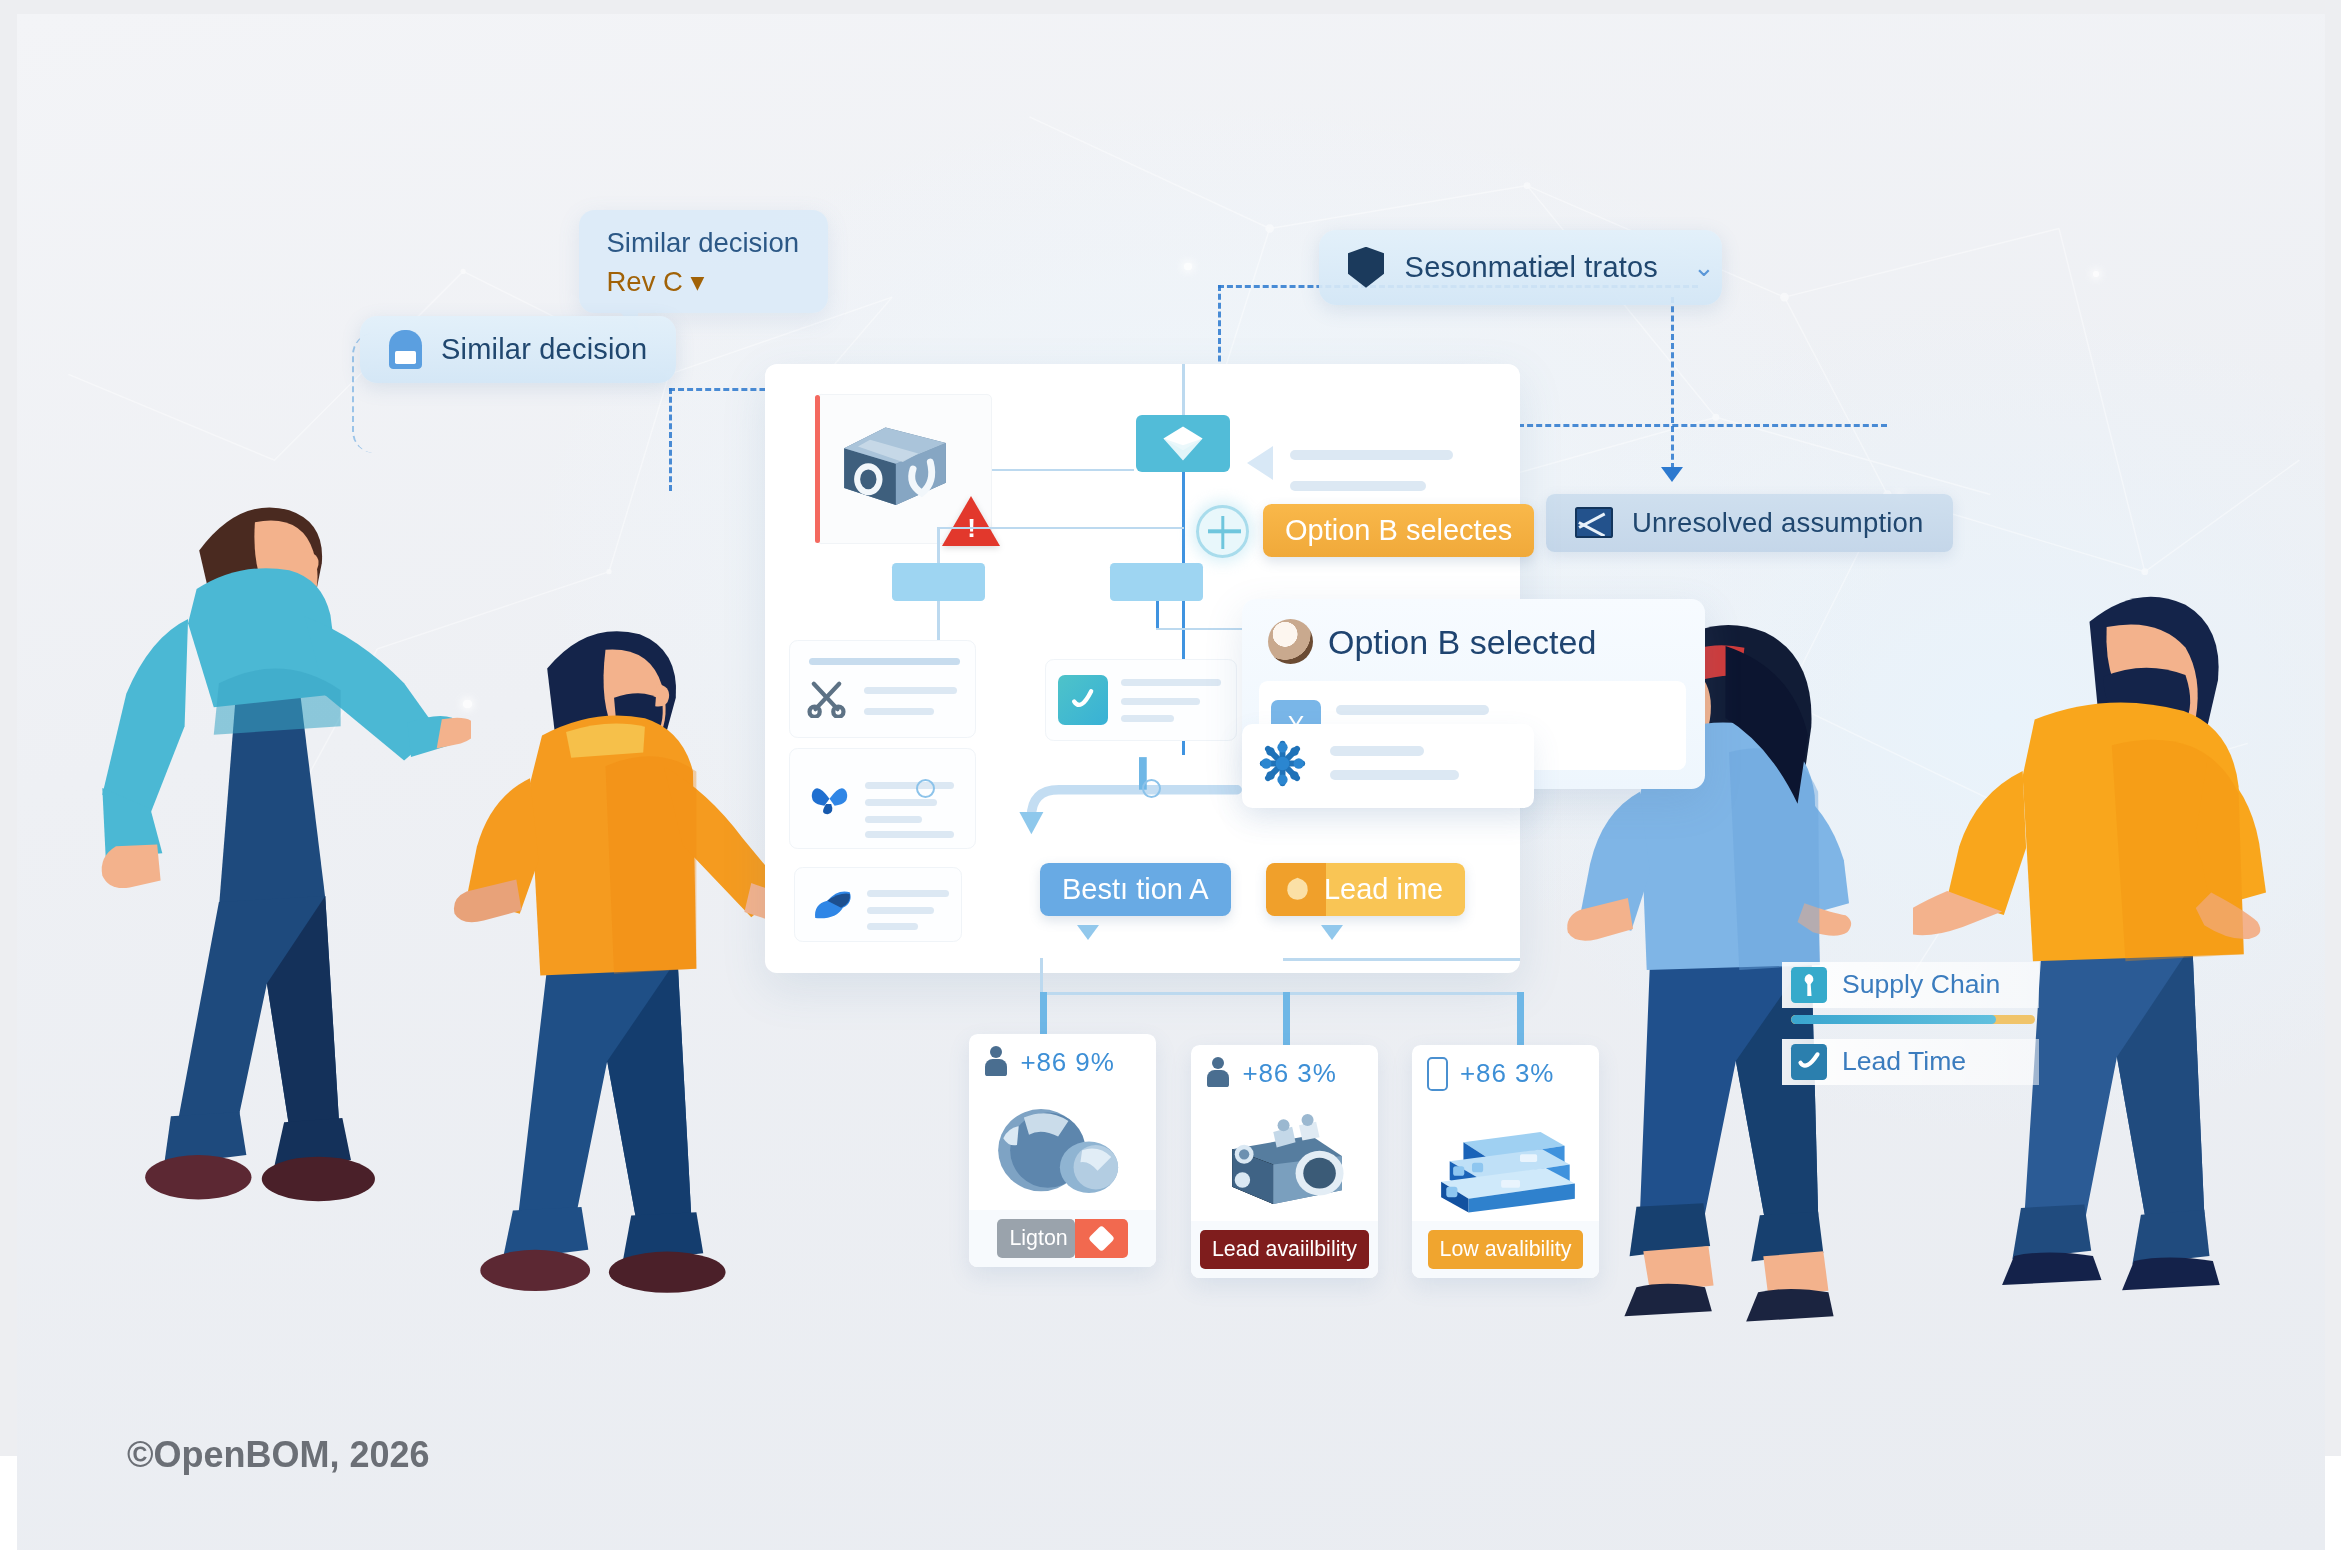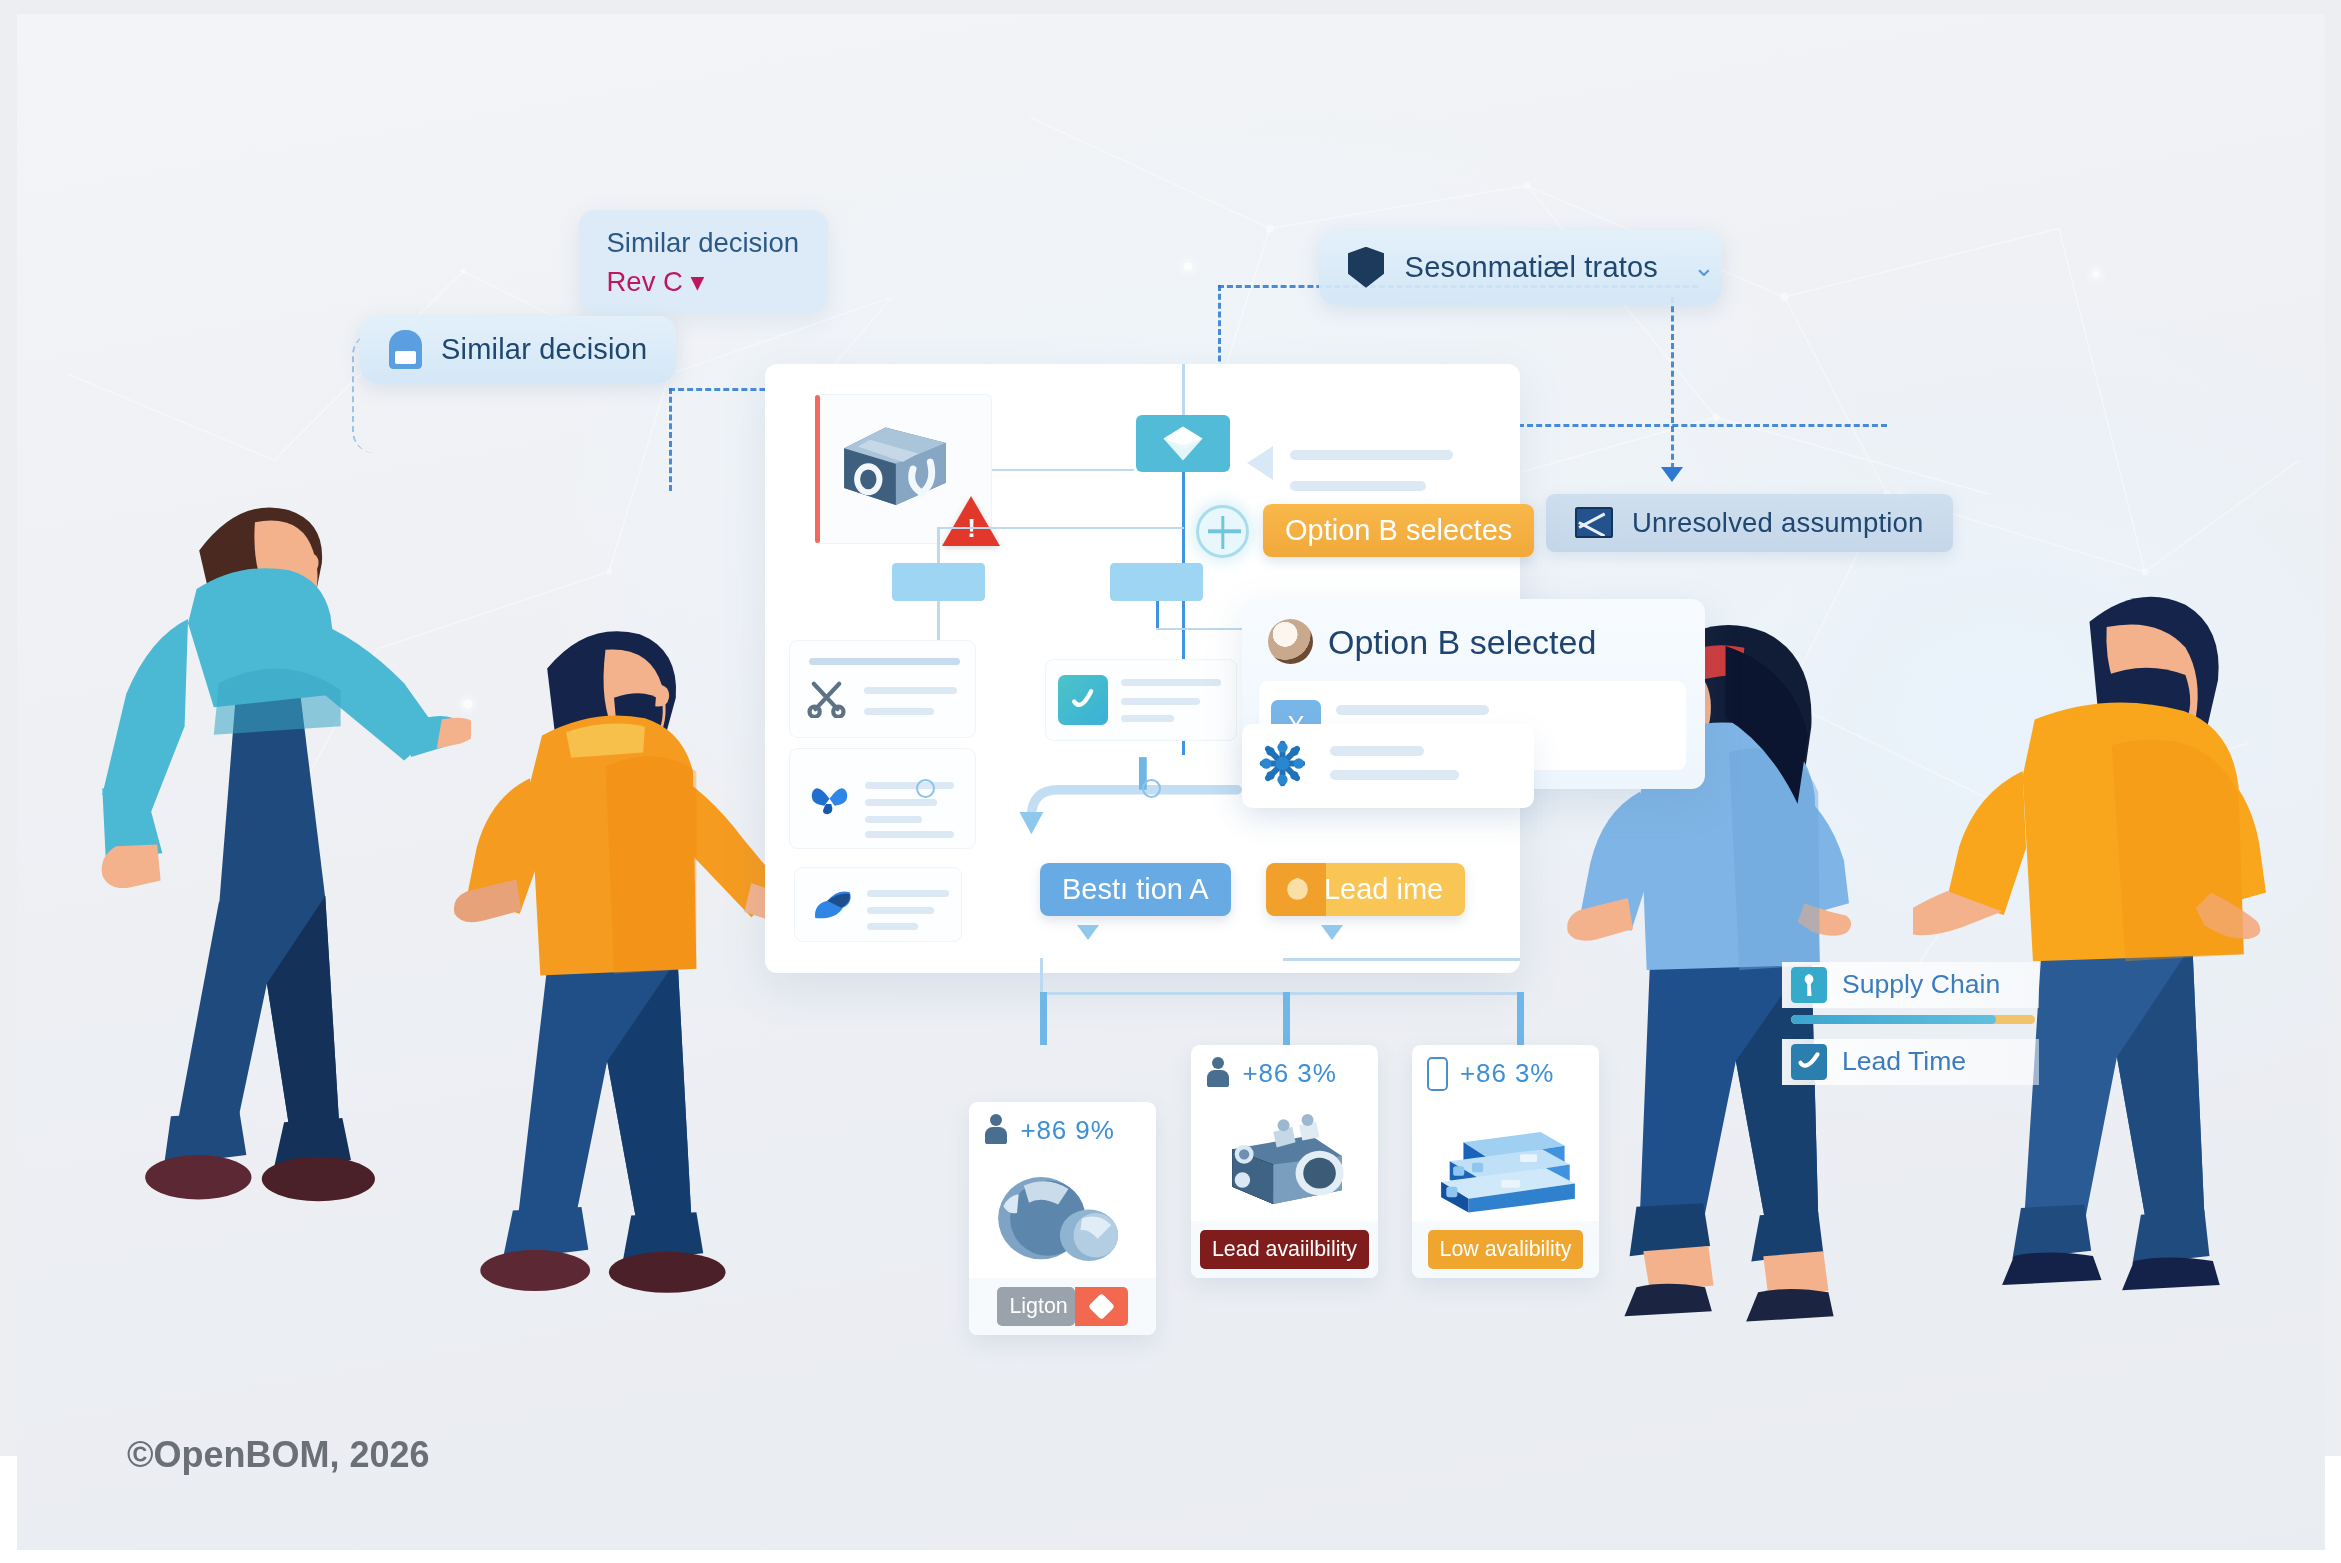--- a/index.html
+++ b/index.html
@@ -67,21 +67,21 @@
   
   #tipRevC {
     position: absolute; left: 562px; top: 196px; width: 249px; height: 103px;
     background: rgba(219,234,247,.92);
     border-radius: 15.4px;
     box-shadow: 0 6.9px 22px rgba(100,140,185,.13);
     padding: 17px 0 0 27.5px;
     color: #2f5d8c;
   }
   #tipRevC .l1 { font-size: 27.5px; line-height: 1.15; color:#2c5886; }
-  #tipRevC .l2 { font-size: 27.5px; margin-top: 6.9px; color:#be185d; }
+  #tipRevC .l2 { font-size: 27.5px; margin-top: 6.9px; color:#a16207; }
   #tipRevC:after {
     content:""; position:absolute; left: 39px; bottom:-19px;
     width:0;height:0; border-left:20.6px solid transparent; border-right:0 solid transparent;
     border-top:22px solid rgba(219,234,247,.92);
   }
 
   
   .doc-ico { width: 33px; height: 39px; border-radius: 15.4px 15.4px 4.3px 4.3px;
              background:#5b9fe0; position: relative; flex:none; }
   .doc-ico:after { content:""; position:absolute; left:6px; bottom:4.3px; width:20.6px; height:13.7px;
@@ -550,21 +550,21 @@
     <div class="sline" style="left:88px;top:46px;width:129px;"></div>
   </div>
 
   <div class="ln lnh" style="left:1023px;top:978px;width:480px;height:3.4px;background:#bcd9ef;"></div>
   <div class="ln lnv" style="left:1023px;top:944px;height:38px;width:3.4px;"></div>
   <div class="ln lnv" style="left:1266px;top:978px;height:53px;width:6.9px;background:#6fb7e6;"></div>
   <div class="ln lnv" style="left:1023px;top:978px;height:53px;width:6.9px;background:#6fb7e6;"></div>
   <div class="ln lnv" style="left:1500px;top:978px;height:53px;width:6.9px;background:#6fb7e6;"></div>
   <div class="ln lnh" style="left:1266px;top:944px;width:237px;height:3.4px;"></div>
 
-  <div class="comp" style="left:952px;top:1088px;">
+  <div class="comp" style="left:952px;top:1020px;">
     <div class="hdr">
       <span class="person-ico"></span>
       <span class="pct">+86 9%</span>
     </div>
     <svg class="thumb" viewBox="0 0 218 126">
       <ellipse cx="84" cy="62" rx="50" ry="48" fill="#7ea3c4"></ellipse>
       <ellipse cx="92" cy="62" rx="44" ry="44" fill="#5d86ad"></ellipse>
       <path d="M64 24 Q92 12 116 28 L104 46 Q84 36 70 44 Z" fill="#cadcea"></path>
       <ellipse cx="140" cy="82" rx="34" ry="30" fill="#8fb4d2"></ellipse>
       <ellipse cx="148" cy="82" rx="26" ry="26" fill="#b3cde2"></ellipse>

